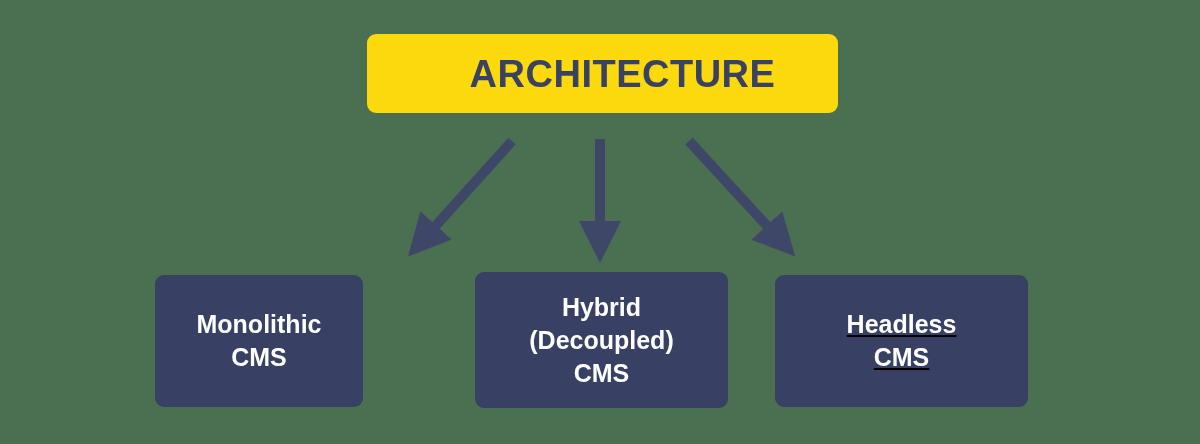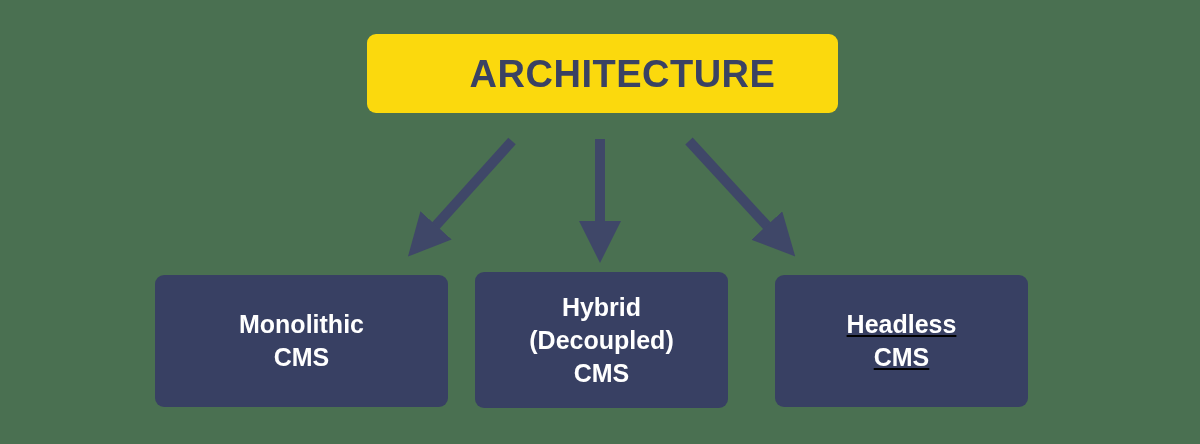--- a/index.html
+++ b/index.html
@@ -58,21 +58,21 @@
     position: absolute;
     background: #38406 3;
     background: #384063;
     border-radius: 9px;
     display: flex;
     align-items: center;
     justify-content: center;
     text-align: center;
     box-sizing: border-box;
   }
-  .child-node.n0 { left: 155px; top: 275px; width: 293px; height: 132px; }
+  .child-node.n0 { left: 155px; top: 275px; width: 208px; height: 132px; }
   .child-node.n1 { left: 475px; top: 272px; width: 253px; height: 136px; }
   .child-node.n2 { left: 775px; top: 275px; width: 253px; height: 132px; text-decoration: underline; }
 
   .child-label {
     color: #ffffff;
     font-size: 25px;
     font-weight: bold;
     line-height: 1.32;
     white-space: pre-line;
     padding: 0 10px;

